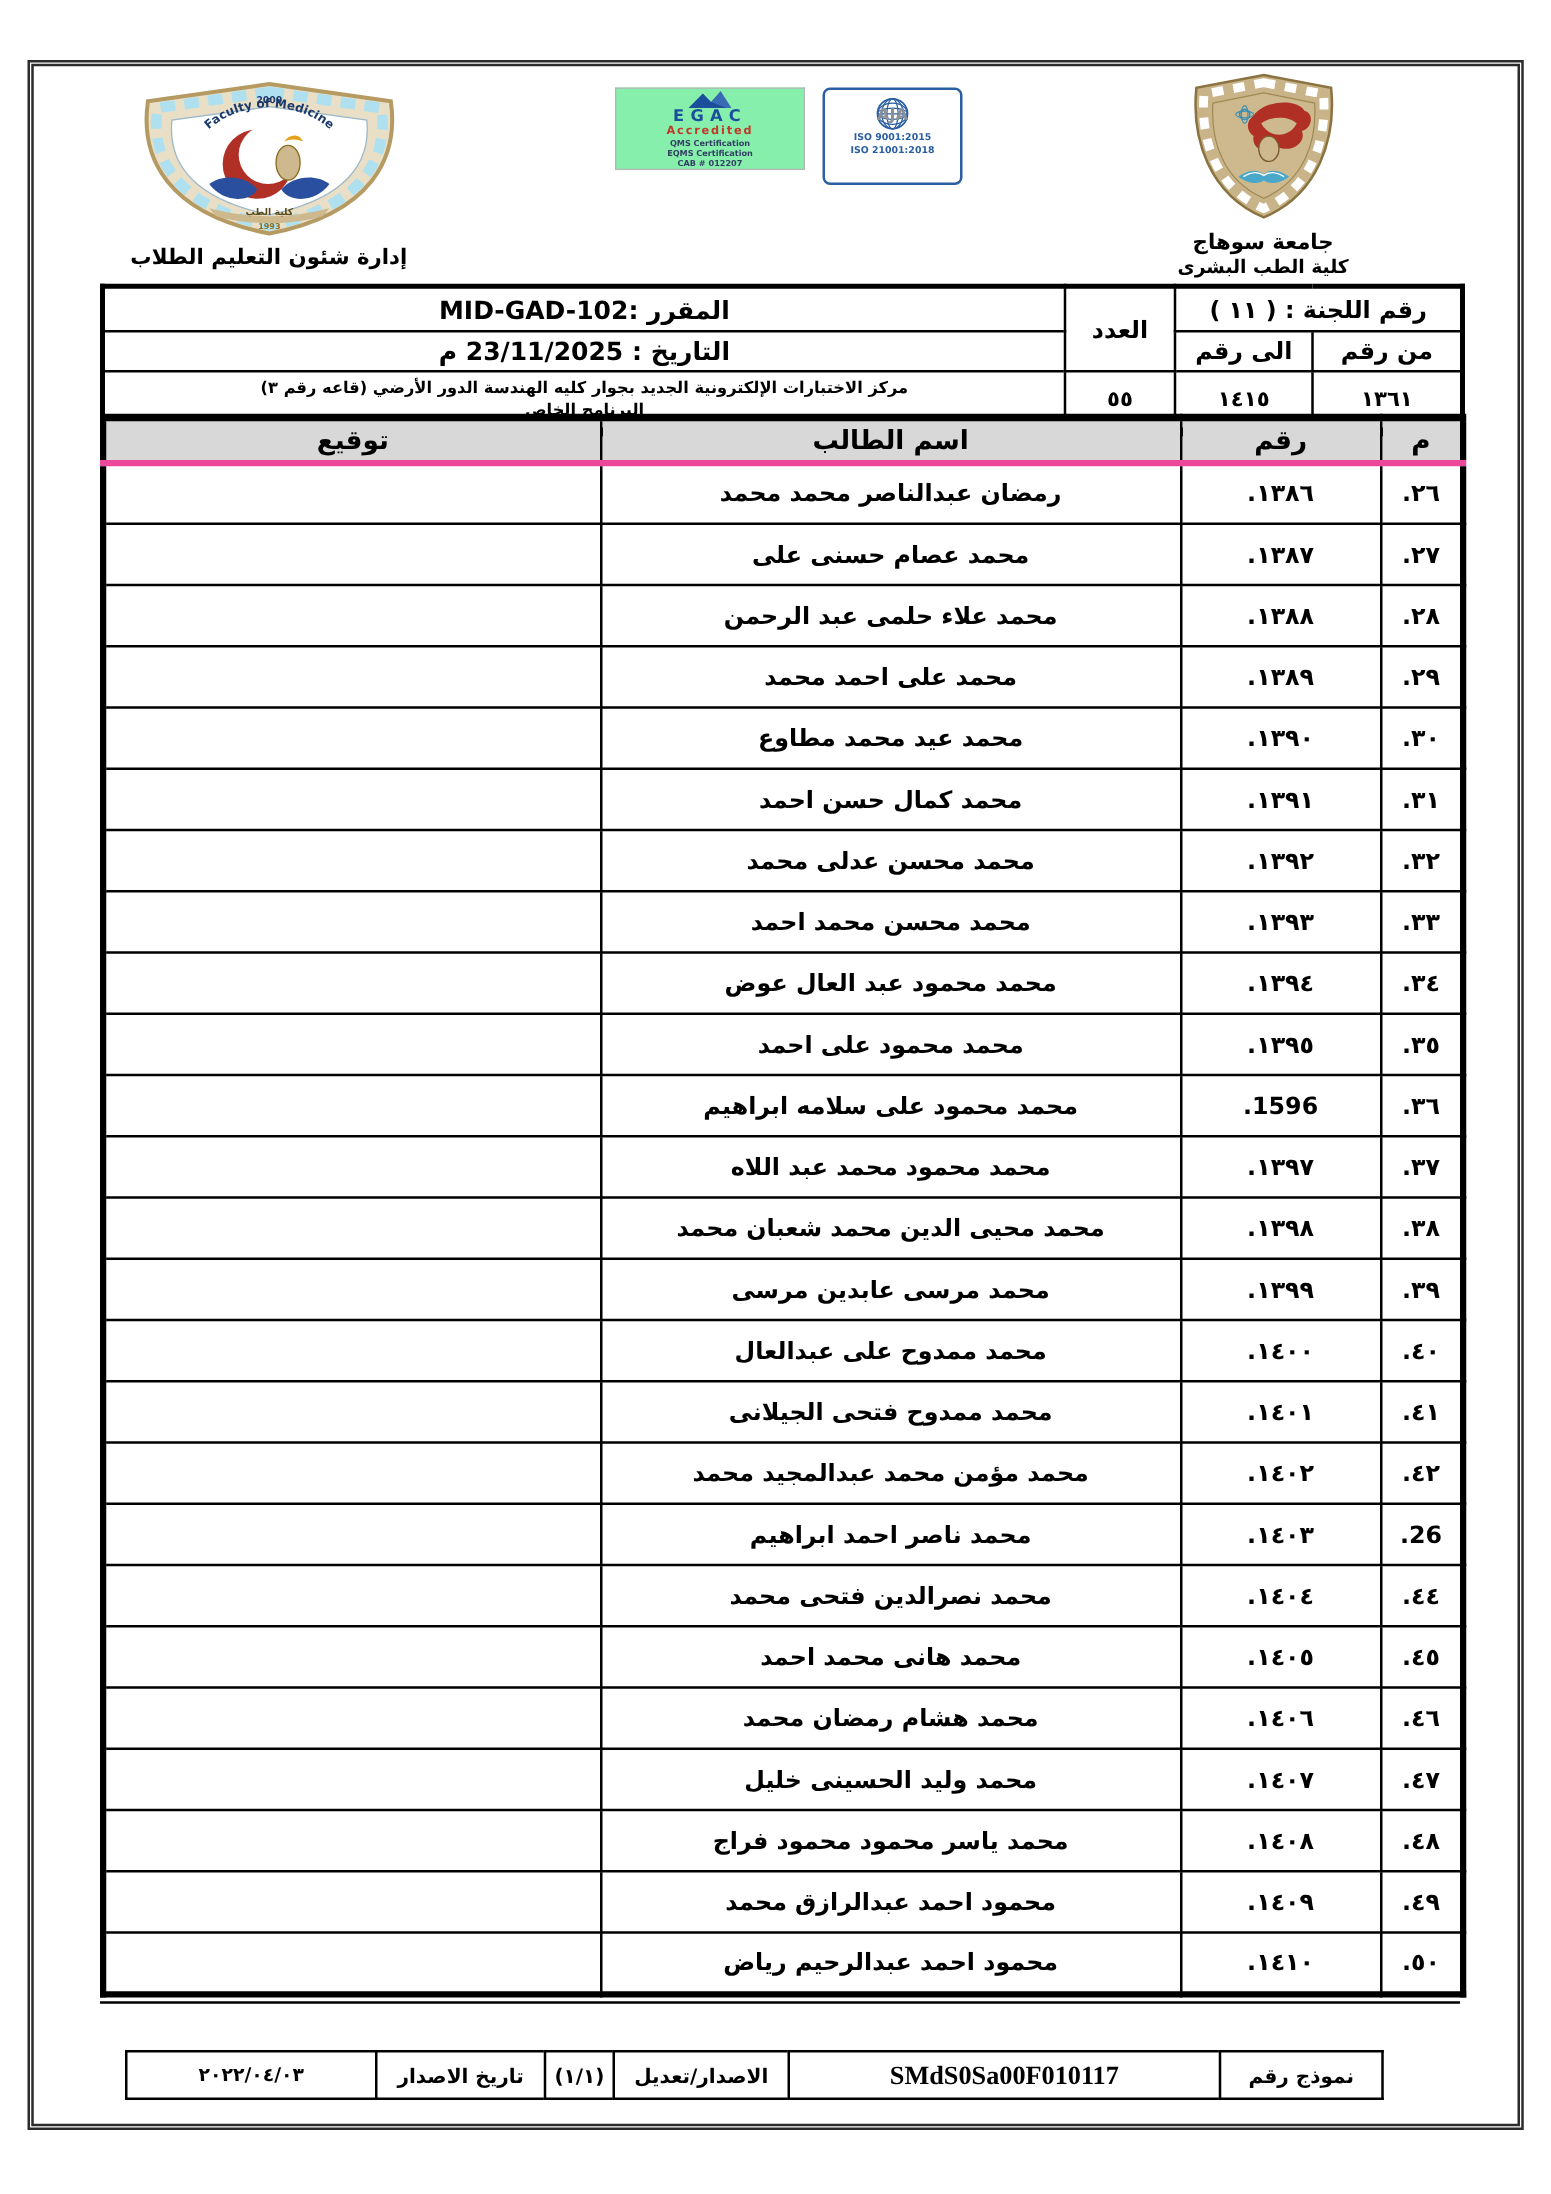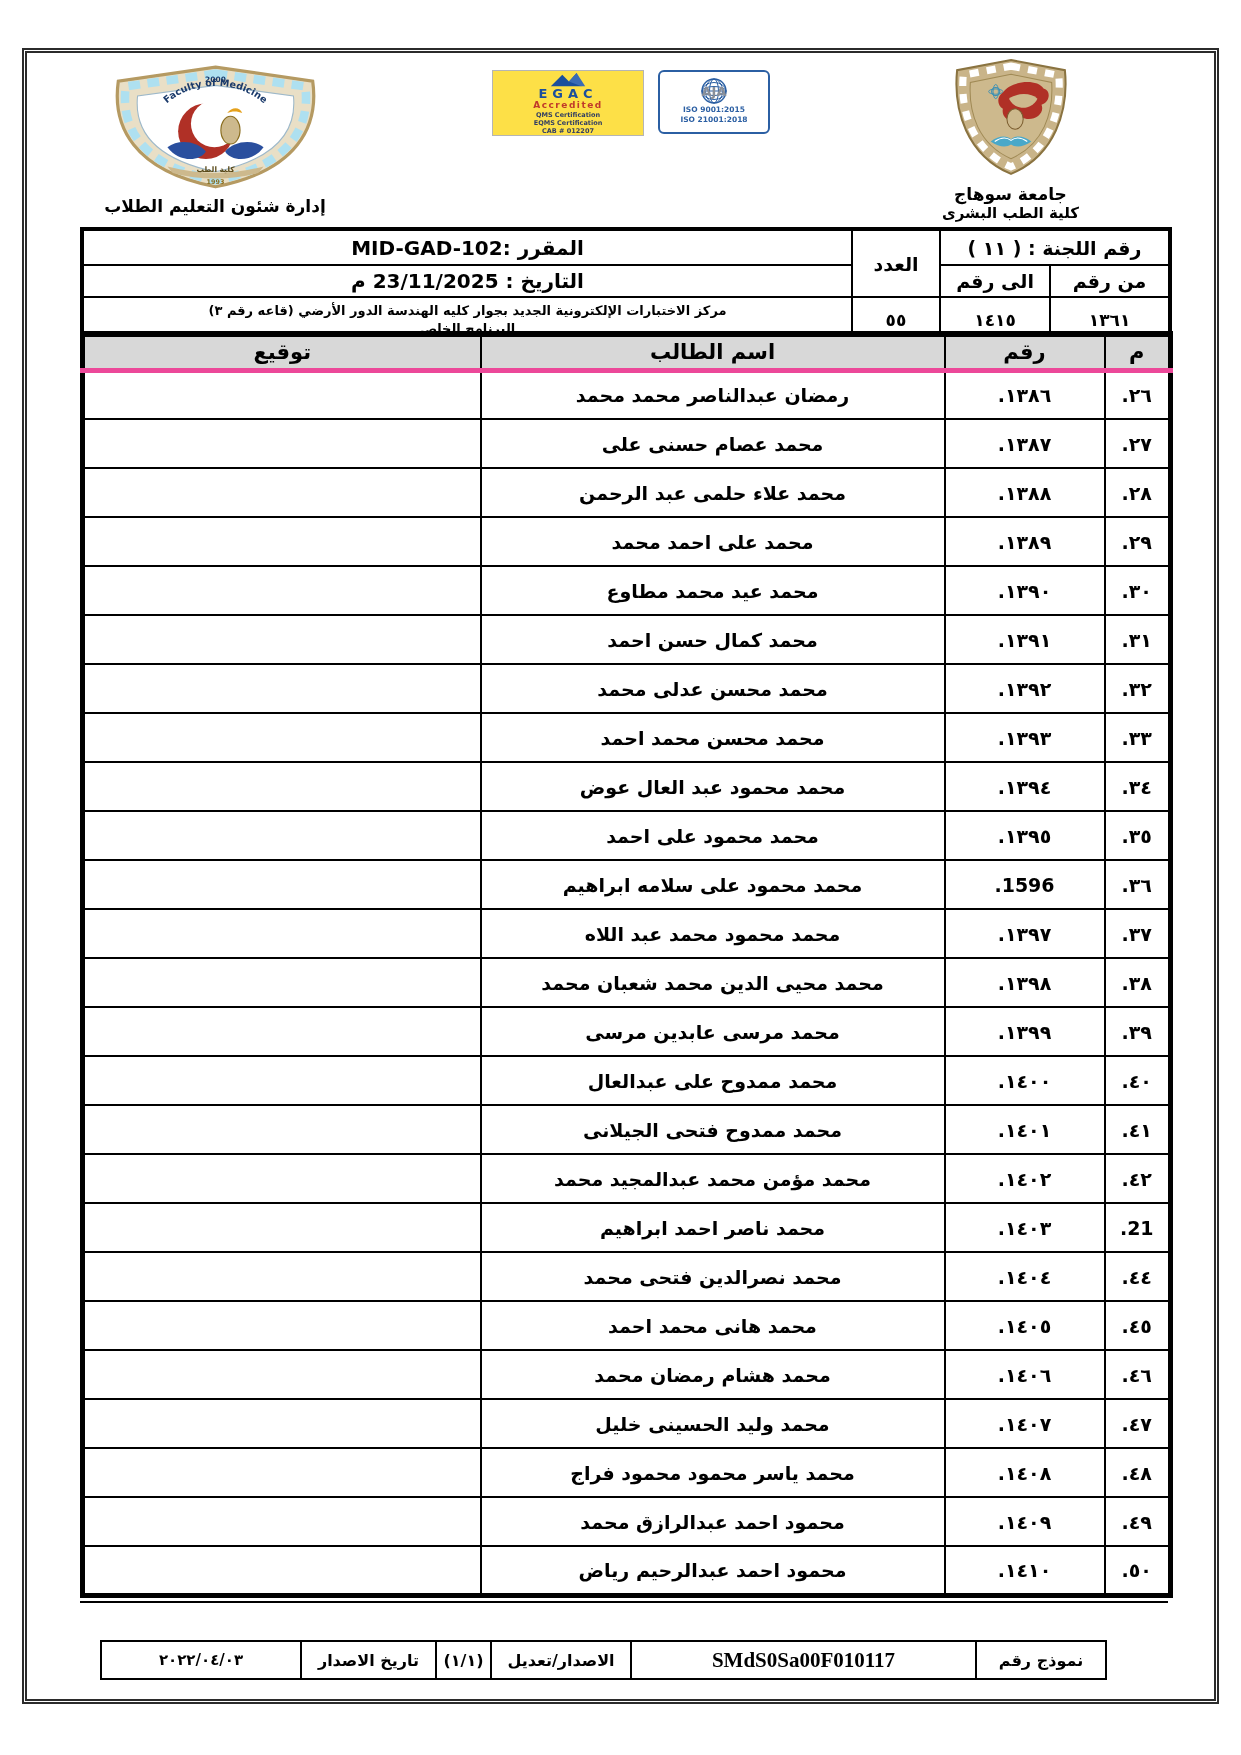--- a/index.html
+++ b/index.html
@@ -15,28 +15,28 @@
   
   .frame {
     left: 22px; top: 48px; width: 1197px; height: 1656px;
     border: 5px double #2b2b2b;
   }
   
   .logo-left { left: 95px; top: 64px; width: 240px; text-align: center; }
   .logo-left .caption { margin-top: 2px; font-size: 17px; font-weight: 700; direction: rtl; }
   .center-logos { left: 492px; top: 70px; width: 290px; display: flex; gap: 14px; align-items: flex-start; }
   .egac-box {
-    width: 152px; height: 66px; border: 1px solid #b5b5b5; background: #fde047;
+    width: 152px; height: 66px; border: 1px solid #b5b5b5; background: #86efac;
     display: flex; flex-direction: column; align-items: center; padding-top: 1px;
   }
   .egac-name { font-size: 13px; font-weight: 700; color: #1b4f9c; letter-spacing: 5px; line-height: 1; }
   .egac-accredited { font-size: 9px; font-weight: 700; color: #c0392b; letter-spacing: 1.5px; line-height: 1.15; }
   .egac-line { font-size: 6.5px; font-weight: 700; color: #333f63; line-height: 1.25; }
   .aja-box {
-    width: 112px; height: 64px; border: 2px solid #2b5fa3; border-radius: 6px; background: #fff;
+    width: 112px; height: 78px; border: 2px solid #2b5fa3; border-radius: 6px; background: #fff;
     display: flex; flex-direction: column; align-items: center; padding-top: 5px;
   }
   .aja-line { font-size: 7.5px; font-weight: 700; color: #2b5fa3; line-height: 1.3; }
   .titles { left: 310px; top: 140px; width: 640px; text-align: center; direction: rtl; }
   .title1 { font-size: 28px; font-weight: 700; line-height: 1.15; }
   .title2 { font-size: 27px; font-weight: 700; line-height: 1.25; }
   .logo-right { left: 928px; top: 58px; width: 165px; text-align: center; }
   .logo-right .caption1 { margin-top: 3px; font-size: 17px; font-weight: 700; direction: rtl; line-height: 1.1; }
   .logo-right .caption2 { font-size: 15px; font-weight: 700; direction: rtl; line-height: 1.2; }
   
@@ -307,21 +307,21 @@
   </tr>
 
   <tr>
     <td class="cell-idx">٤٢.</td>
     <td class="cell-num">١٤٠٢.</td>
     <td class="cell-name">محمد مؤمن محمد عبدالمجيد محمد</td>
     <td class="cell-sig"></td>
   </tr>
 
   <tr>
-    <td class="cell-idx">21.</td>
+    <td class="cell-idx">26.</td>
     <td class="cell-num">١٤٠٣.</td>
     <td class="cell-name">محمد ناصر احمد ابراهيم</td>
     <td class="cell-sig"></td>
   </tr>
 
   <tr>
     <td class="cell-idx">٤٤.</td>
     <td class="cell-num">١٤٠٤.</td>
     <td class="cell-name">محمد نصرالدين فتحى محمد</td>
     <td class="cell-sig"></td>

